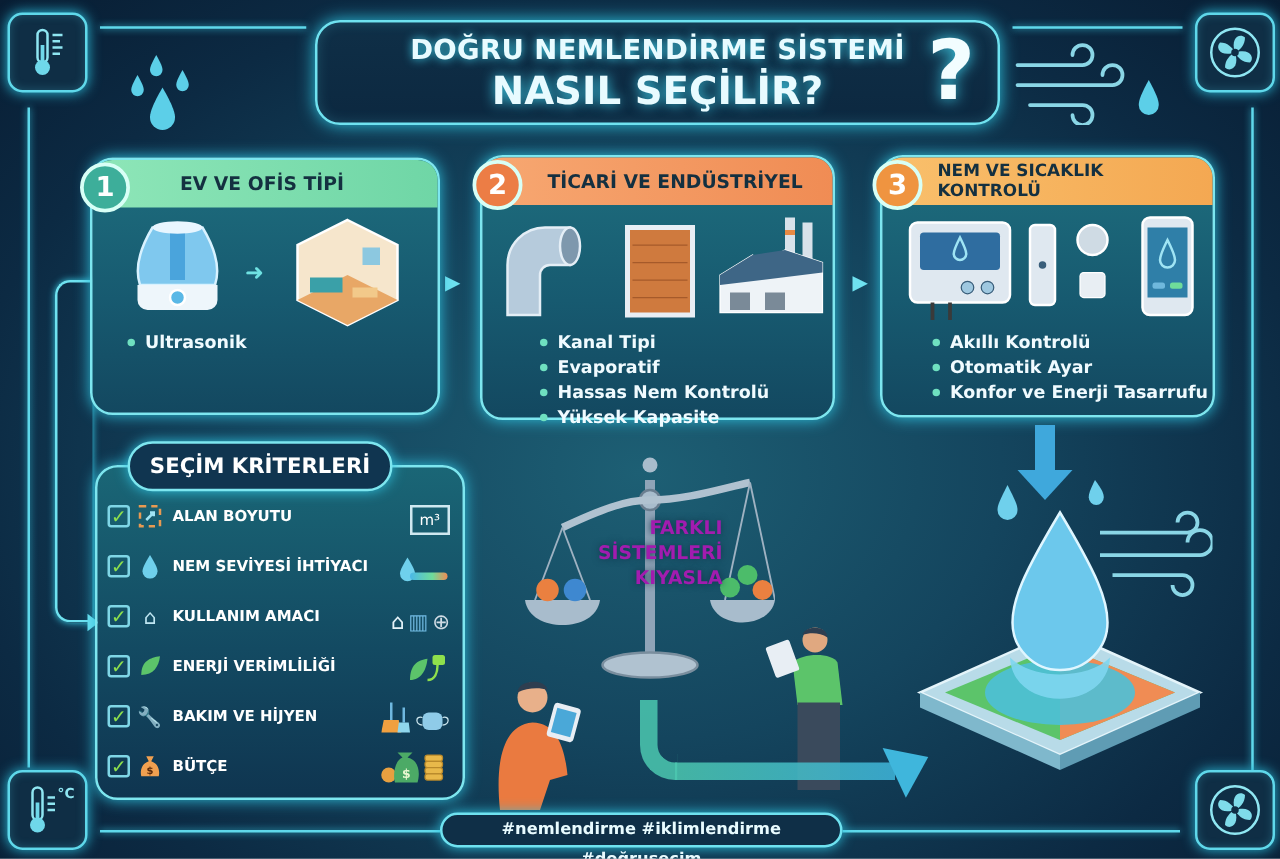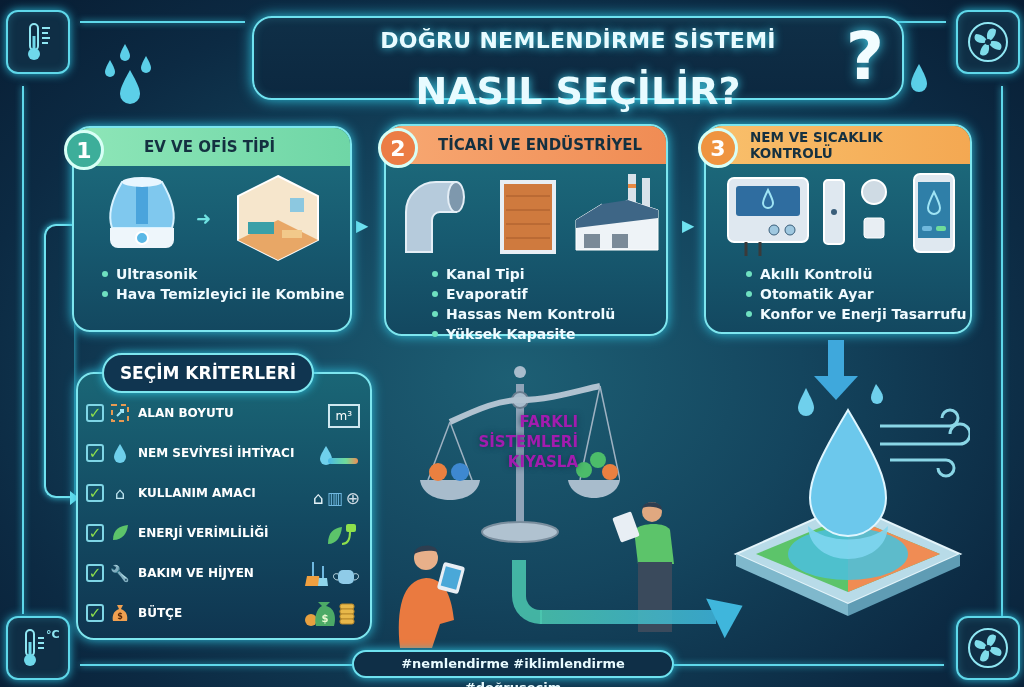--- a/index.html
+++ b/index.html
@@ -1,22 +1,22 @@
 <!DOCTYPE html>
 <html><head>
 <meta charset="utf-8">
 <style>
 *{box-sizing:border-box;margin:0;padding:0}
 body{width:1024px;height:687px;overflow:hidden;font-family:"DejaVu Sans","Liberation Sans",sans-serif;background:radial-gradient(ellipse at 50% 55%,#1d5f74 0%,#14455e 40%,#0c2a43 75%,#081d33 100%);position:relative;color:#fff}
 .abs{position:absolute}
 .glow-line{position:absolute;background:#5fd8ea;box-shadow:0 0 6px #37c6e0}
 .corner-box{position:absolute;width:64px;height:64px;border:2px solid #5fd8ea;border-radius:12px;background:#0f2e45;box-shadow:0 0 10px #2bb8d6,inset 0 0 8px rgba(80,210,235,.25);display:flex;align-items:center;justify-content:center}
-.title-box{position:absolute;left:252px;top:16px;width:652px;height:84px;border:2px solid #6fe2f0;border-radius:20px;background:linear-gradient(#0f2f47,#0c2840);box-shadow:0 0 14px #2ec3df,inset 0 0 10px rgba(90,220,240,.2);text-align:center;padding-top:10px}
+.title-box{position:absolute;left:252px;top:16px;width:548px;height:84px;border:2px solid #6fe2f0;border-radius:20px;background:linear-gradient(#0f2f47,#0c2840);box-shadow:0 0 14px #2ec3df,inset 0 0 10px rgba(90,220,240,.2);text-align:center;padding-top:10px}
 .title1{font-weight:bold;font-size:22px;letter-spacing:.3px;color:#e8fbff;text-shadow:0 0 8px #3fd0ea}
-.title2{font-weight:bold;font-size:38px;color:#e8fbff;text-shadow:0 0 10px #3fd0ea;margin-top:16px}
+.title2{font-weight:bold;font-size:31px;color:#e8fbff;text-shadow:0 0 10px #3fd0ea;margin-top:2px}
 .qmark{position:absolute;right:18px;top:6px;font-size:66px;font-weight:bold;color:#f2fdff;text-shadow:0 0 12px #3fd0ea;line-height:1}
 .card{position:absolute;border:2px solid #7de6ef;border-radius:18px;background:linear-gradient(180deg,#1e6e7e 0%,#175a70 55%,#134860 100%);box-shadow:0 0 12px #2fbfdc}
 .card-head{position:absolute;left:0;top:0;right:0;height:38px;border-radius:16px 16px 0 0;display:flex;align-items:center;padding-left:74px;font-weight:bold;font-size:15px;color:#143040}
 .num-badge{position:absolute;left:-10px;top:2px;width:40px;height:40px;border-radius:50%;border:3px solid #d8fff6;display:flex;align-items:center;justify-content:center;font-weight:bold;font-size:22px;color:#fff}
 .bullets{position:absolute;font-size:14px;line-height:20px;font-weight:bold;color:#f0fbff}
 .bullets li{list-style:none;position:relative;padding-left:16px}
 .bullets li::before{content:"";position:absolute;left:2px;top:7px;width:6px;height:6px;border-radius:50%;background:#6fe0c0}
 .criteria-card{position:absolute;left:76px;top:372px;width:296px;height:268px;border:2px solid #7de6ef;border-radius:18px;background:linear-gradient(180deg,#1a6676 0%,#134a62 55%,#0f3550 100%);box-shadow:0 0 12px #2fbfdc}
 .criteria-title{position:absolute;left:102px;top:353px;width:212px;height:40px;border:2px solid #7de6ef;border-radius:22px;background:#103550;box-shadow:0 0 10px #2fbfdc;text-align:center;font-weight:bold;font-size:17px;line-height:36px;color:#fff}
 .crit-row{position:absolute;left:86px;height:30px;width:280px;display:flex;align-items:center}
@@ -136,21 +136,20 @@
   <div class="abs" style="left:122px;top:80px;color:#6fe2e2;font-size:18px">➜</div>
   <svg class="abs" style="left:158px;top:44px" width="92" height="92" viewBox="0 0 92 92">
       <polygon points="46,4 86,24 86,68 46,88 6,68 6,24" fill="#f6e6cc" stroke="#fff" stroke-width="2"></polygon>
       <polygon points="46,48 86,68 46,88 6,68" fill="#e8a766"></polygon>
       <rect x="16" y="50" width="26" height="12" fill="#3aa0a8"></rect>
       <rect x="50" y="58" width="20" height="8" fill="#f2c98a"></rect>
       <rect x="58" y="26" width="14" height="14" fill="#8cc8e0"></rect>
     </svg>
   <ul class="bullets" style="left:26px;top:136px">
     <li>Ultrasonik</li>
-    <li>Hava Temizleyici ile Kombine</li>
   </ul>
 </div>
 
 <div class="card" style="left:384px;top:124px;width:284px;height:212px">
   <div class="card-head" style="background:linear-gradient(90deg,#f7a872,#f08c54);padding-left:52px">
     <span>TİCARİ VE ENDÜSTRİYEL</span>
   </div>
   <div class="num-badge" style="background:#ec7d45;left:-8px">
       <span>2</span>
     </div>

